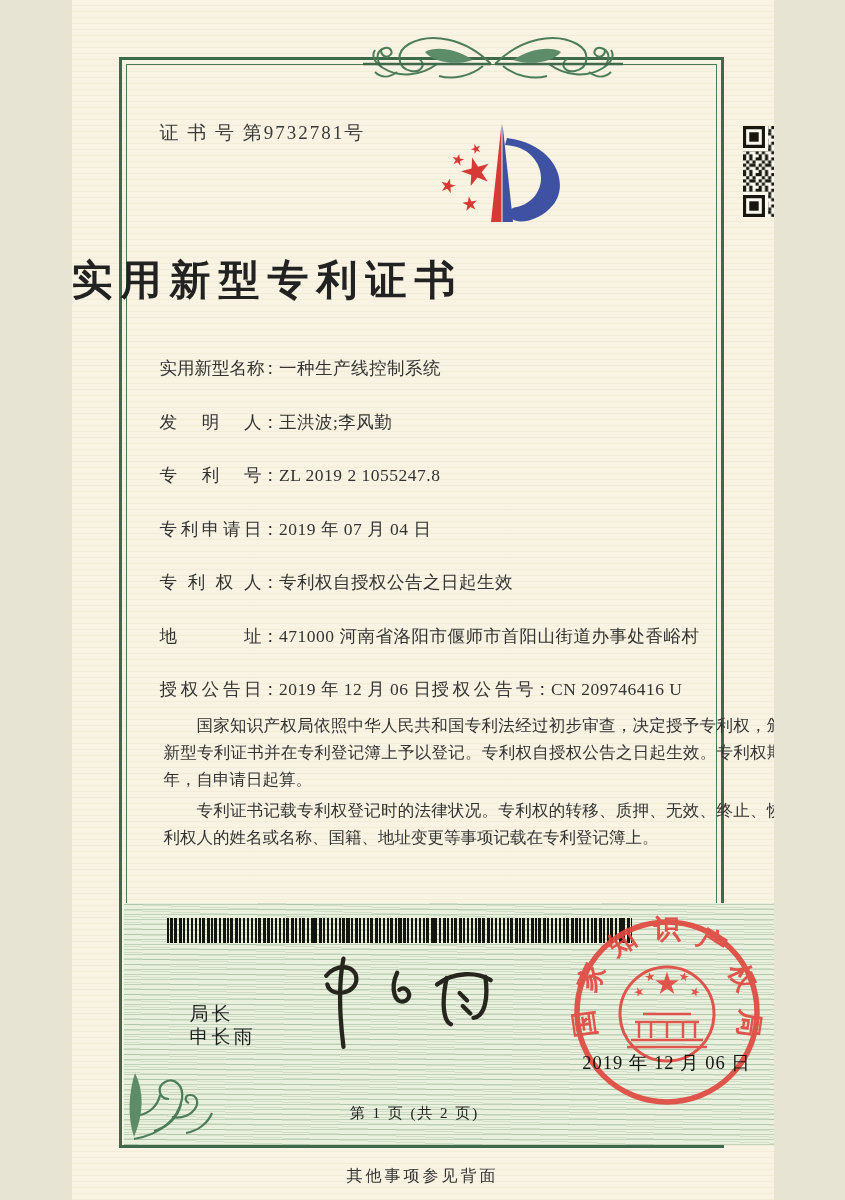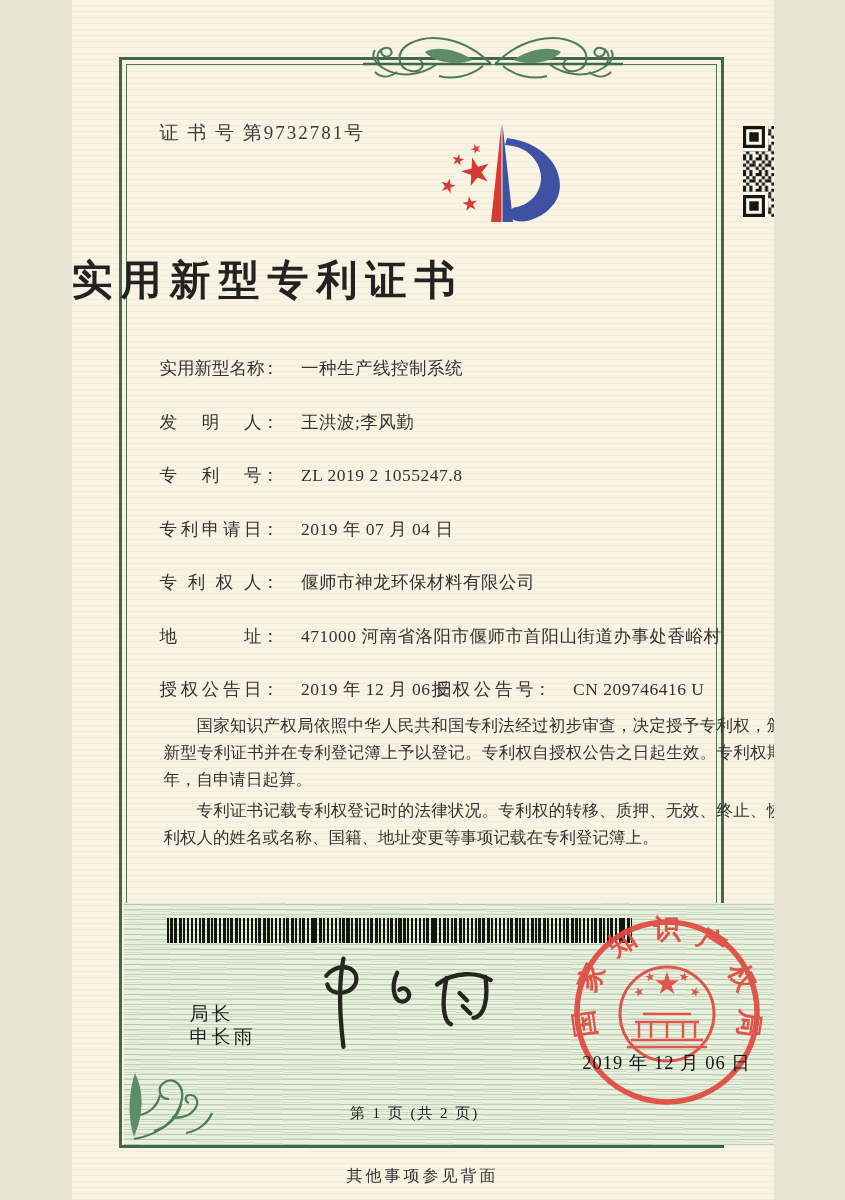--- a/index.html
+++ b/index.html
@@ -10,21 +10,21 @@
   .frame-outer{position:absolute;left:47px;top:57px;right:50px;bottom:52px;border:3px solid #3e6a4b;}
   .frame-inner{position:absolute;left:54px;top:64px;right:57px;bottom:59px;border:1px solid #4d7a59;}
   .cert-number{position:absolute;left:88px;top:120px;font-size:19px;letter-spacing:2px;color:#3a3a3a;}
   .logo{position:absolute;left:338px;top:110px;}
   .qr{position:absolute;left:671px;top:126px;}
   .title{position:absolute;left:0;right:0;top:253px;text-align:left;font-size:41px;font-weight:700;
          letter-spacing:8px;color:#222;}
   .frow{position:absolute;left:88px;font-size:17.5px;white-space:nowrap;color:#333;}
   .flabel{display:inline-block;width:102px;text-align:justify;text-align-last:justify;vertical-align:bottom;}
   .fcolon{display:inline-block;}
-  .fvalue{margin-left:22px;letter-spacing:.5px;}
+  .fvalue{margin-left:0;letter-spacing:.5px;}
   .pair2{position:absolute;left:272px;top:0;}
   .paras{position:absolute;left:88px;top:708px;width:678px;font-size:16.5px;line-height:27px;
          text-align:justify;color:#333;}
   .paras p{margin:4px;text-indent:2em;}
   .band{position:absolute;left:52px;top:903px;width:741px;height:242px;
         background:
           repeating-linear-gradient(0deg, rgba(122,158,120,.38) 0 1px, transparent 1px 5px),
           repeating-linear-gradient(2deg, rgba(122,158,120,.22) 0 1px, transparent 1px 6px),
           #eaf0de;}
   .barcode{position:absolute;left:95px;top:918px;width:465px;height:25px;
@@ -135,21 +135,21 @@
   <div class="frow" style="top:410px">
     <span class="flabel">发明人</span><span class="fcolon">：</span><span class="fvalue">王洪波;李风勤</span>
   </div>
   <div class="frow" style="top:463px">
     <span class="flabel">专利号</span><span class="fcolon">：</span><span class="fvalue">ZL 2019 2 1055247.8</span>
   </div>
   <div class="frow" style="top:517px">
     <span class="flabel">专利申请日</span><span class="fcolon">：</span><span class="fvalue">2019 年 07 月 04 日</span>
   </div>
   <div class="frow" style="top:570px">
-    <span class="flabel">专利权人</span><span class="fcolon">：</span><span class="fvalue">偃师市神龙环保材料有限公司</span>
+    <span class="flabel">专利权人</span><span class="fcolon">：</span><span class="fvalue">专利权自授权公告之日起生效</span>
   </div>
   <div class="frow" style="top:624px">
     <span class="flabel">地址</span><span class="fcolon">：</span><span class="fvalue">471000 河南省洛阳市偃师市首阳山街道办事处香峪村</span>
   </div>
 
   <div class="frow" style="top:677px">
     <span class="flabel">授权公告日</span><span class="fcolon">：</span><span class="fvalue">2019 年 12 月 06 日</span>
     <span class="pair2">
       <span class="flabel">授权公告号</span><span class="fcolon">：</span><span class="fvalue">CN 209746416 U</span>
     </span>

